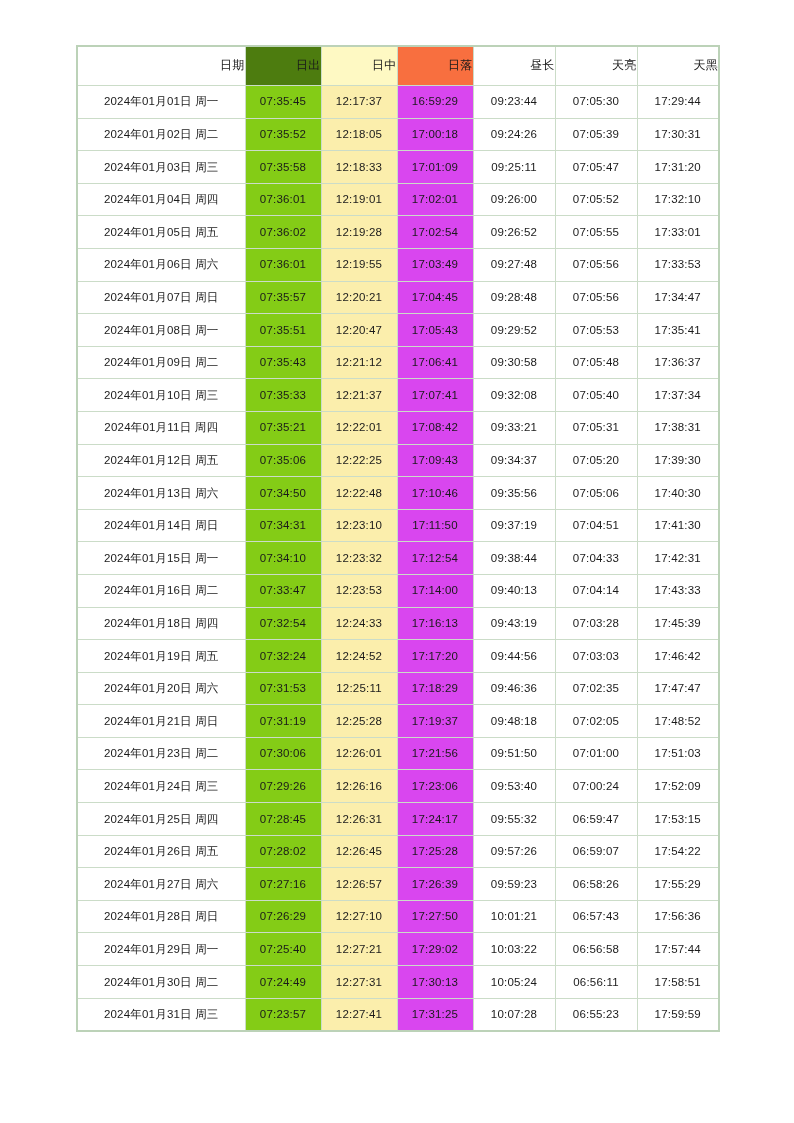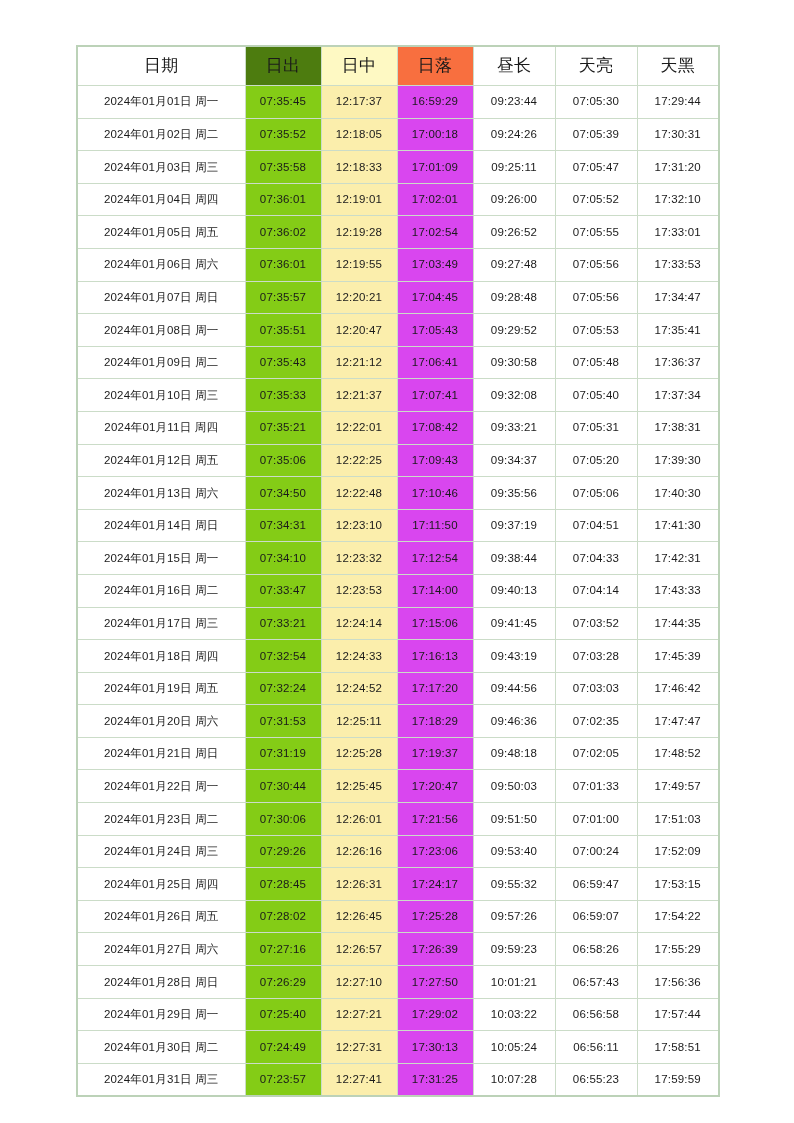--- a/index.html
+++ b/index.html
@@ -44,23 +44,24 @@
     font-weight: normal;
     padding: 0;
     font-size: 11.5px;
     line-height: 1.1;
     color: #1a1a1a;
     letter-spacing: 0.2px;
   }
 
   table.sun-table thead th {
     height: 38px;
-    font-size: 17px;
+    font-size: 12px;
     border-top: 2px solid #bcd2b8;
     border-bottom: 1px solid #cbdcc8;
+    text-align: right;
   }
 
   table.sun-table tbody td {
     height: 31.6px;
   }
 
   table.sun-table tbody tr:last-child td {
     border-bottom: 2px solid #bcd2b8;
     margin-top: 6px;
   }
@@ -268,29 +269,20 @@
           <tr>
             <td class="c-datecell"><span class="date-text">2024年01月16日 周二</span></td>
             <td class="t-rise">07:33:47</td>
             <td class="t-noon">12:23:53</td>
             <td class="t-set">17:14:00</td>
             <td class="t-plain">09:40:13</td>
             <td class="t-plain">07:04:14</td>
             <td class="t-plain">17:43:33</td>
           </tr>
           <tr>
-            <td class="c-datecell"><span class="date-text">2024年01月17日 周三</span></td>
-            <td class="t-rise">07:33:21</td>
-            <td class="t-noon">12:24:14</td>
-            <td class="t-set">17:15:06</td>
-            <td class="t-plain">09:41:45</td>
-            <td class="t-plain">07:03:52</td>
-            <td class="t-plain">17:44:35</td>
-          </tr>
-          <tr>
             <td class="c-datecell"><span class="date-text">2024年01月18日 周四</span></td>
             <td class="t-rise">07:32:54</td>
             <td class="t-noon">12:24:33</td>
             <td class="t-set">17:16:13</td>
             <td class="t-plain">09:43:19</td>
             <td class="t-plain">07:03:28</td>
             <td class="t-plain">17:45:39</td>
           </tr>
           <tr>
             <td class="c-datecell"><span class="date-text">2024年01月19日 周五</span></td>
@@ -313,29 +305,20 @@
           <tr>
             <td class="c-datecell"><span class="date-text">2024年01月21日 周日</span></td>
             <td class="t-rise">07:31:19</td>
             <td class="t-noon">12:25:28</td>
             <td class="t-set">17:19:37</td>
             <td class="t-plain">09:48:18</td>
             <td class="t-plain">07:02:05</td>
             <td class="t-plain">17:48:52</td>
           </tr>
           <tr>
-            <td class="c-datecell"><span class="date-text">2024年01月22日 周一</span></td>
-            <td class="t-rise">07:30:44</td>
-            <td class="t-noon">12:25:45</td>
-            <td class="t-set">17:20:47</td>
-            <td class="t-plain">09:50:03</td>
-            <td class="t-plain">07:01:33</td>
-            <td class="t-plain">17:49:57</td>
-          </tr>
-          <tr>
             <td class="c-datecell"><span class="date-text">2024年01月23日 周二</span></td>
             <td class="t-rise">07:30:06</td>
             <td class="t-noon">12:26:01</td>
             <td class="t-set">17:21:56</td>
             <td class="t-plain">09:51:50</td>
             <td class="t-plain">07:01:00</td>
             <td class="t-plain">17:51:03</td>
           </tr>
           <tr>
             <td class="c-datecell"><span class="date-text">2024年01月24日 周三</span></td>

